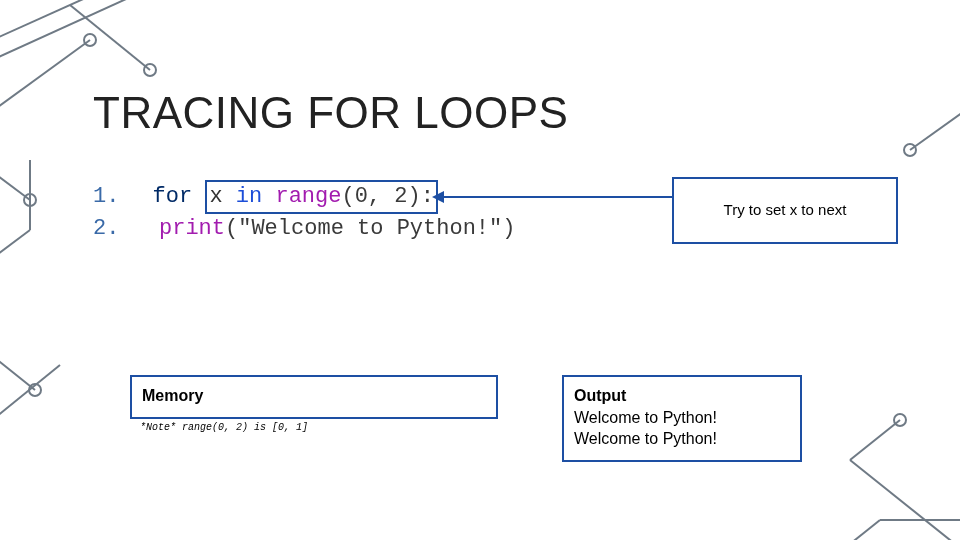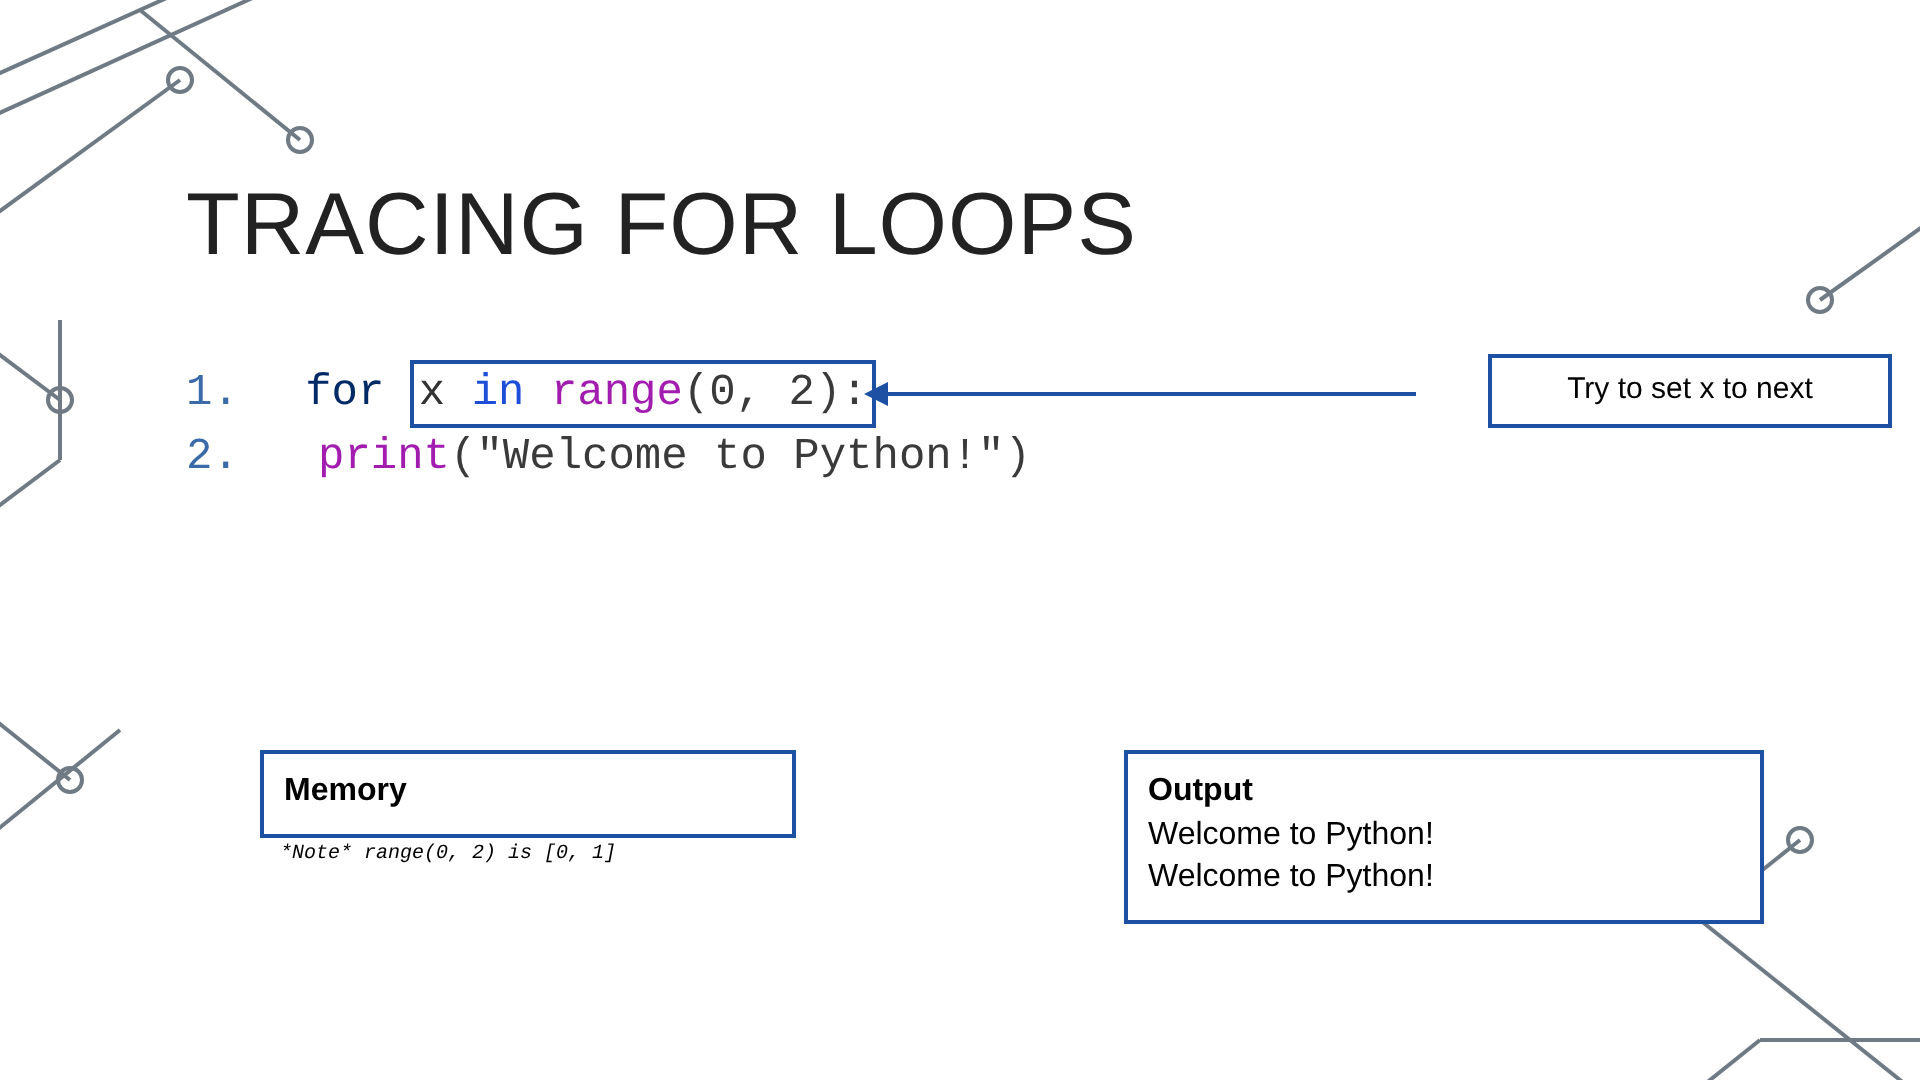--- a/index.html
+++ b/index.html
@@ -36,25 +36,25 @@
   .str { color: #3a3a3a; }
   .hlbox {
     border: 2px solid #1d4fa3;
     padding: 0 2px;
     display: inline-block;
   }
   .ind { display: inline-block; width: 3ch; }
 
   .callout-right {
     position: absolute;
-    left: 744px; top: 177px;
-    width: 202px;
+    left: 672px; top: 177px;
+    width: 226px;
     border: 2px solid #1d4fa3;
     background: #fff;
-    padding: 7px 8px;
+    padding: 22px 8px;
     font-size: 15px;
     text-align: center;
     line-height: 1.25;
   }
   .arrow-line {
     position: absolute;
     left: 440px; top: 196px;
     width: 268px; height: 2px;
     background: #1d4fa3;
   }
@@ -63,40 +63,40 @@
     left: 432px; top: 191px;
     width: 0; height: 0;
     border-top: 6px solid transparent;
     border-bottom: 6px solid transparent;
     border-right: 12px solid #1d4fa3;
   }
 
   .memory-box {
     position: absolute;
     left: 130px; top: 375px;
-    width: 268px;
+    width: 368px;
     border: 2px solid #1d4fa3;
     background: #fff;
     padding: 8px 10px 10px 10px;
     font-size: 16px;
     line-height: 1.35;
   }
   .memory-box .mem-title { font-weight: bold; }
   .mem-strike { text-decoration: line-through; }
   .note-text {
     position: absolute;
     left: 140px; top: 422px;
     font-size: 10px;
     font-style: italic;
     font-family: Liberation Mono, monospace;
   }
   .output-box {
     position: absolute;
     left: 562px; top: 375px;
-    width: 320px;
+    width: 240px;
     border: 2px solid #1d4fa3;
     background: #fff;
     padding: 8px 10px 10px 10px;
     font-size: 16px;
     line-height: 1.35;
   }
   .output-box .out-title { font-weight: bold; }
 </style>
 </head>
 <body>

